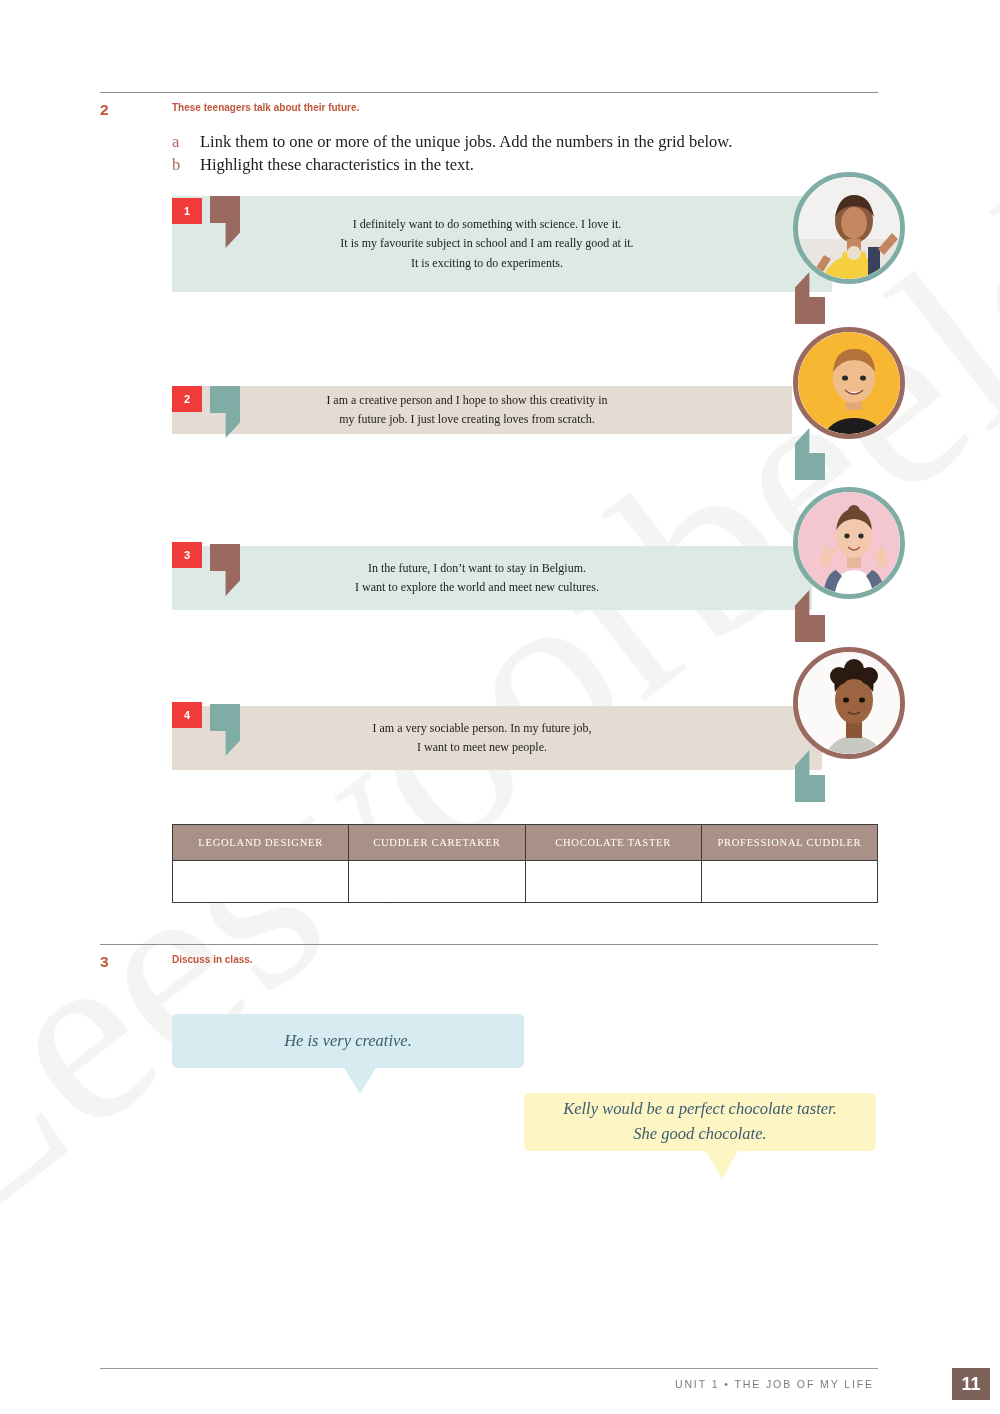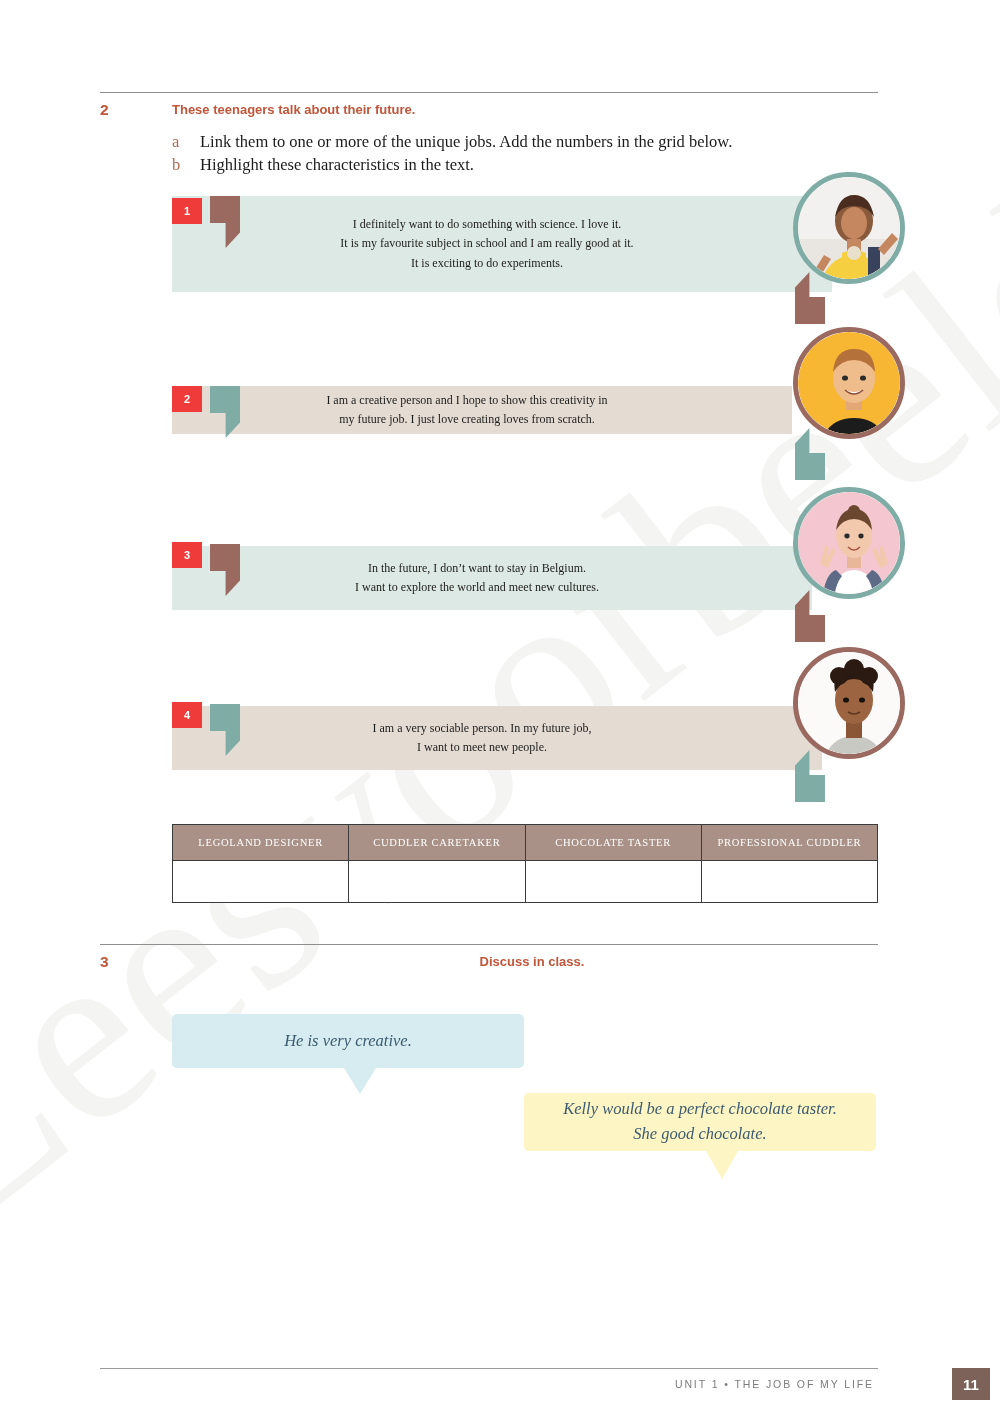--- a/index.html
+++ b/index.html
@@ -49,26 +49,25 @@
     position: absolute;
     left: 100px;
     font-size: 15.5px;
     font-weight: bold;
     color: #c0563a;
     font-family: "Liberation Sans", sans-serif;
   }
   .ex-title {
     position: absolute;
     left: 172px;
-    font-size: 13px;
+    font-size: 10px;
     font-weight: bold;
     color: #c0563a;
     line-height: 1.45;
     font-family: "Liberation Sans", sans-serif;
-    text-align: center;
   }
 
   .sub-row { position: absolute; left: 172px; font-size: 16.5px; color: #1b1b1b;
              font-family: "Liberation Serif", serif; }
   .sub-letter { position: absolute; left: 0; color: #b06a55; }
   .sub-text { position: absolute; left: 28px; white-space: nowrap; }
 
   
   .bubble-block { position: absolute; left: 0; width: 1000px; }
 
@@ -187,21 +186,21 @@
     font-family: "Liberation Sans", sans-serif;
   }
   #page-number {
     position: absolute;
     left: 952px;
     top: 1368px;
     width: 38px;
     height: 32px;
     background: #7c6258;
     color: #ffffff;
-    font-size: 15px;
+    font-size: 18px;
     font-weight: bold;
     display: flex;
     align-items: center;
     justify-content: center;
     font-family: "Liberation Sans", sans-serif;
   }
 </style>
 </head>
 <body>
 

